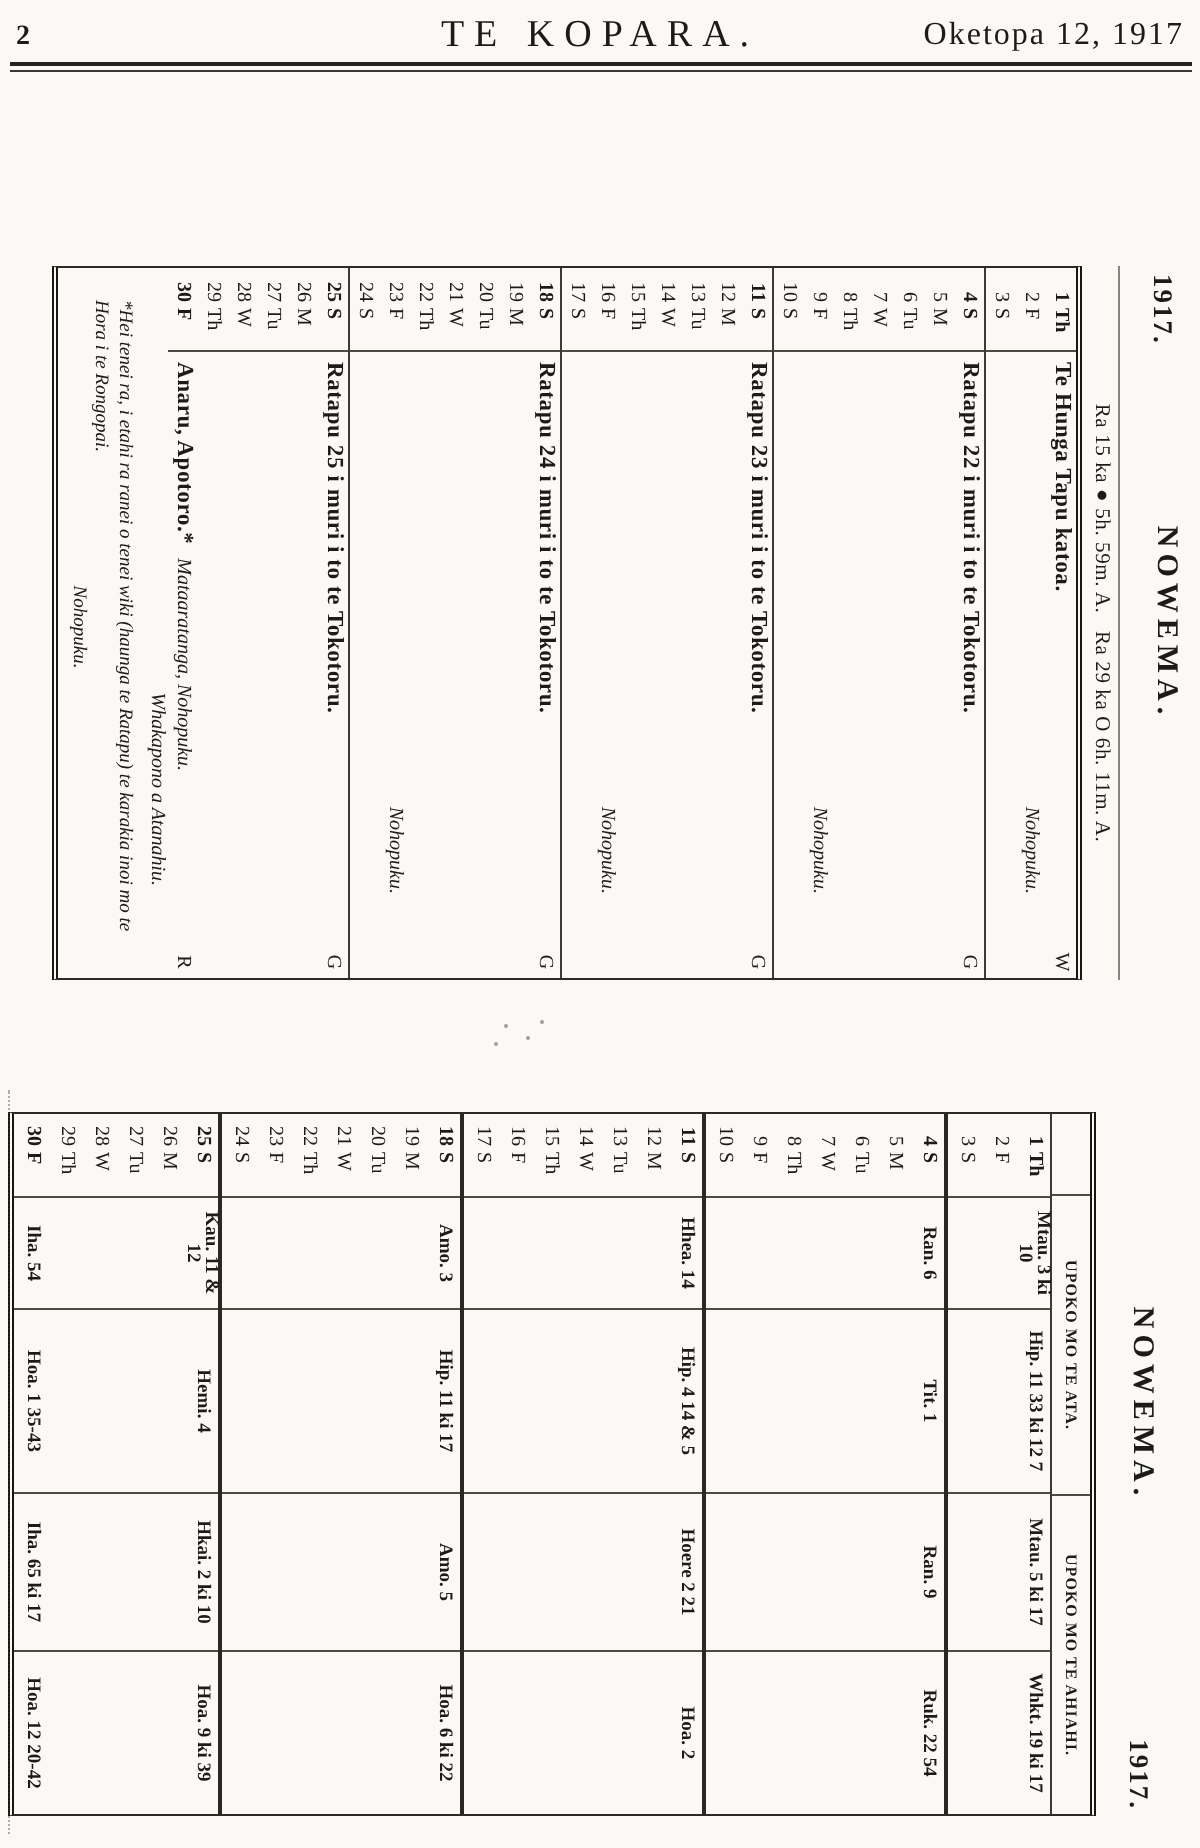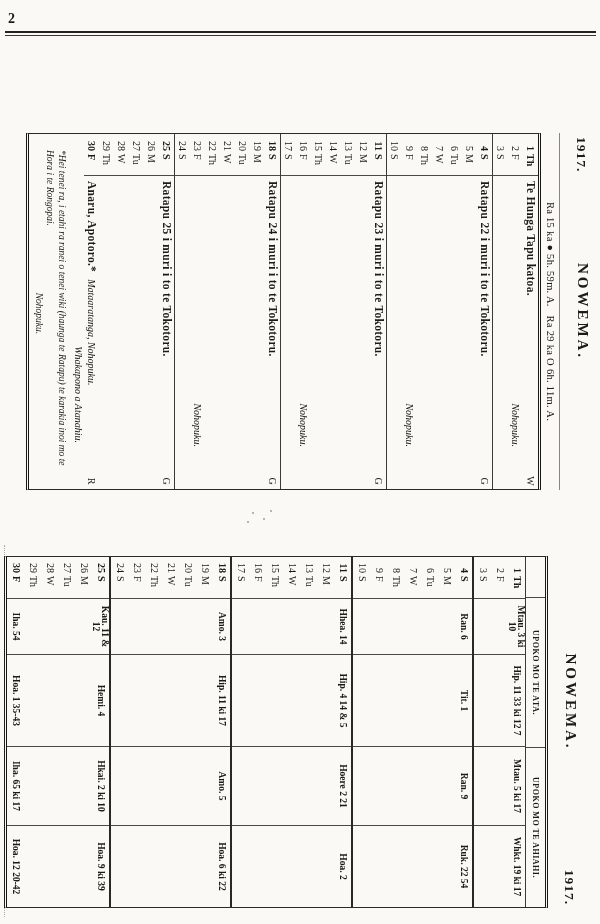--- a/index.html
+++ b/index.html
@@ -69,20 +69,22 @@
   
   .fold{position:absolute;left:4px;top:545px;height:372px;width:0;
         border-left:1px dotted rgba(60,58,50,.4)}
   .speck{position:absolute;width:2px;height:2px;border-radius:50%;background:rgba(50,48,40,.45)}
 </style>
 </head>
 <body>
 
 <div class="pagehead">
   <span class="pnum">2</span>
+  <span class="mast">TE KOPARA.</span>
+  <span class="pdate">Oketopa 12, 1917</span>
 </div>
 <div class="headrule"></div>
 
 <div class="rotwrap" id="cal">
   <div class="rot">
     <div class="ttl">
       <span class="yl">1917.</span>
       <span class="mo">NOWEMA.</span>
     </div>
     <div class="moon">Ra 15 ka ● 5h. 59m. A.   Ra 29 ka O 6h. 11m. A.</div>

